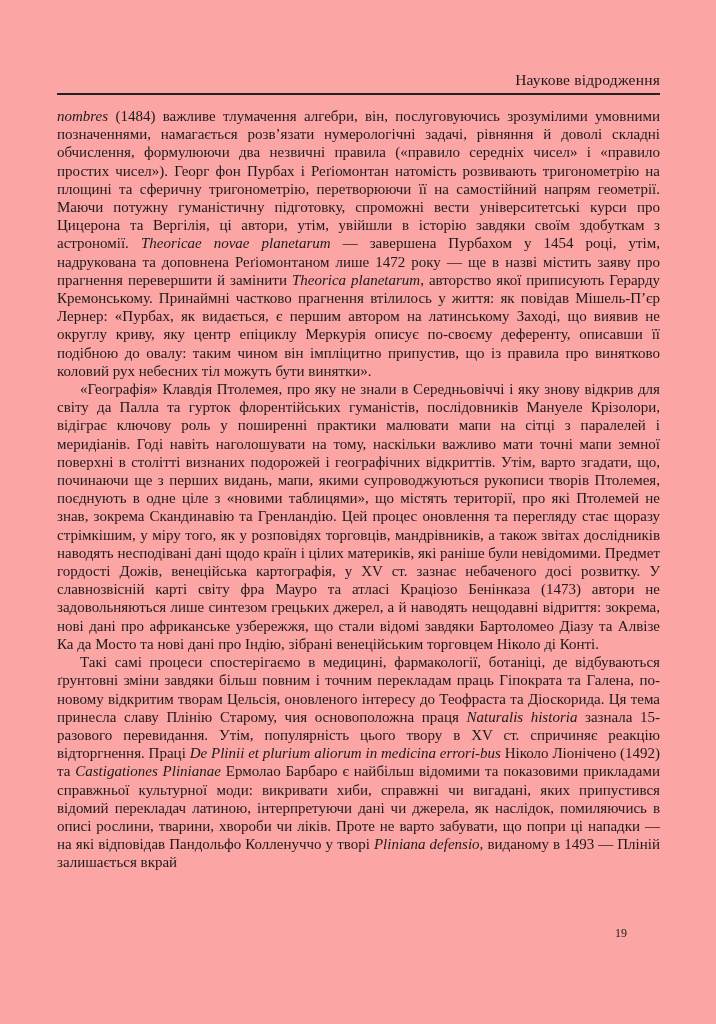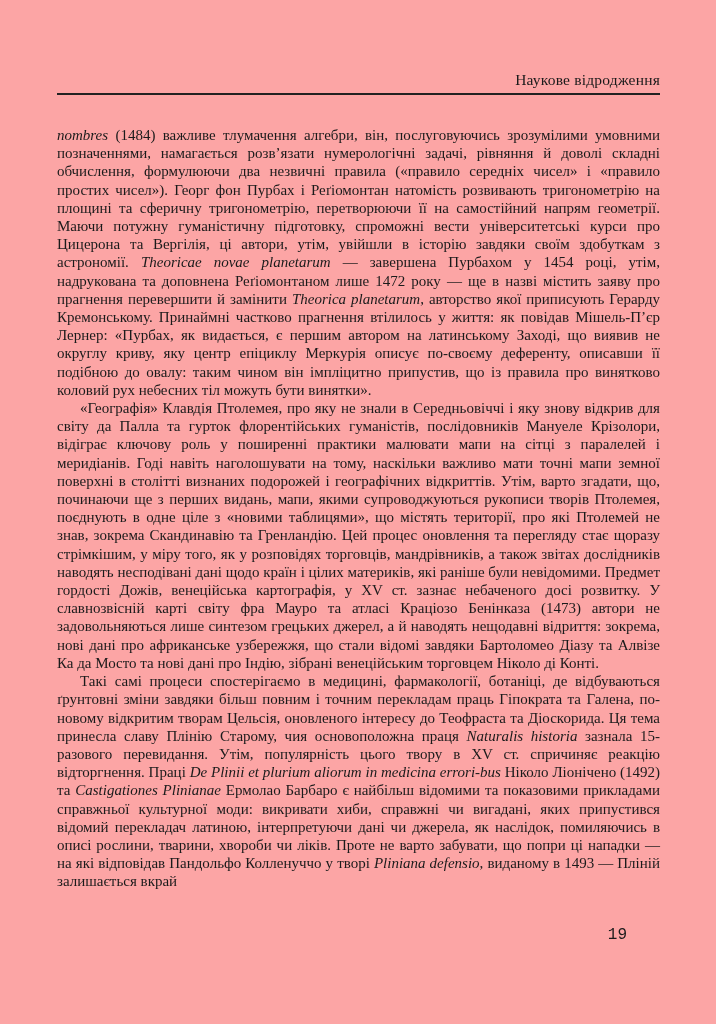--- a/index.html
+++ b/index.html
@@ -24,42 +24,42 @@
     line-height: 20px;
     letter-spacing: 0.2px;
   }
   .header-rule {
     height: 0;
     border: none;
     border-top: 2px solid #222222;
     margin: 3px 0 0 0;
   }
   .page-body {
-    margin-top: 31px;
+    margin-top: 12px;
     font-size: 15px;
     line-height: 18.2px;
     text-align: justify;
     text-justify: inter-word;
   }
   .page-body p {
     margin: 0;
     padding: 0;
   }
   .page-body p.indented {
     text-indent: 23px;
   }
   .page-body i {
     font-style: italic;
   }
   .page-number {
     position: absolute;
     top: 926px;
     right: 89px;
-    font-family: Liberation Mono, monospace;
-    font-size: 16px;
+    font-family: Liberation Serif, serif;
+    font-size: 12px;
     color: #1b1b1b;
   }
 </style>
 </head>
 <body>
 
 <div class="book-page">
   <div class="running-header">
     <span>Наукове відродження</span>
   </div>

